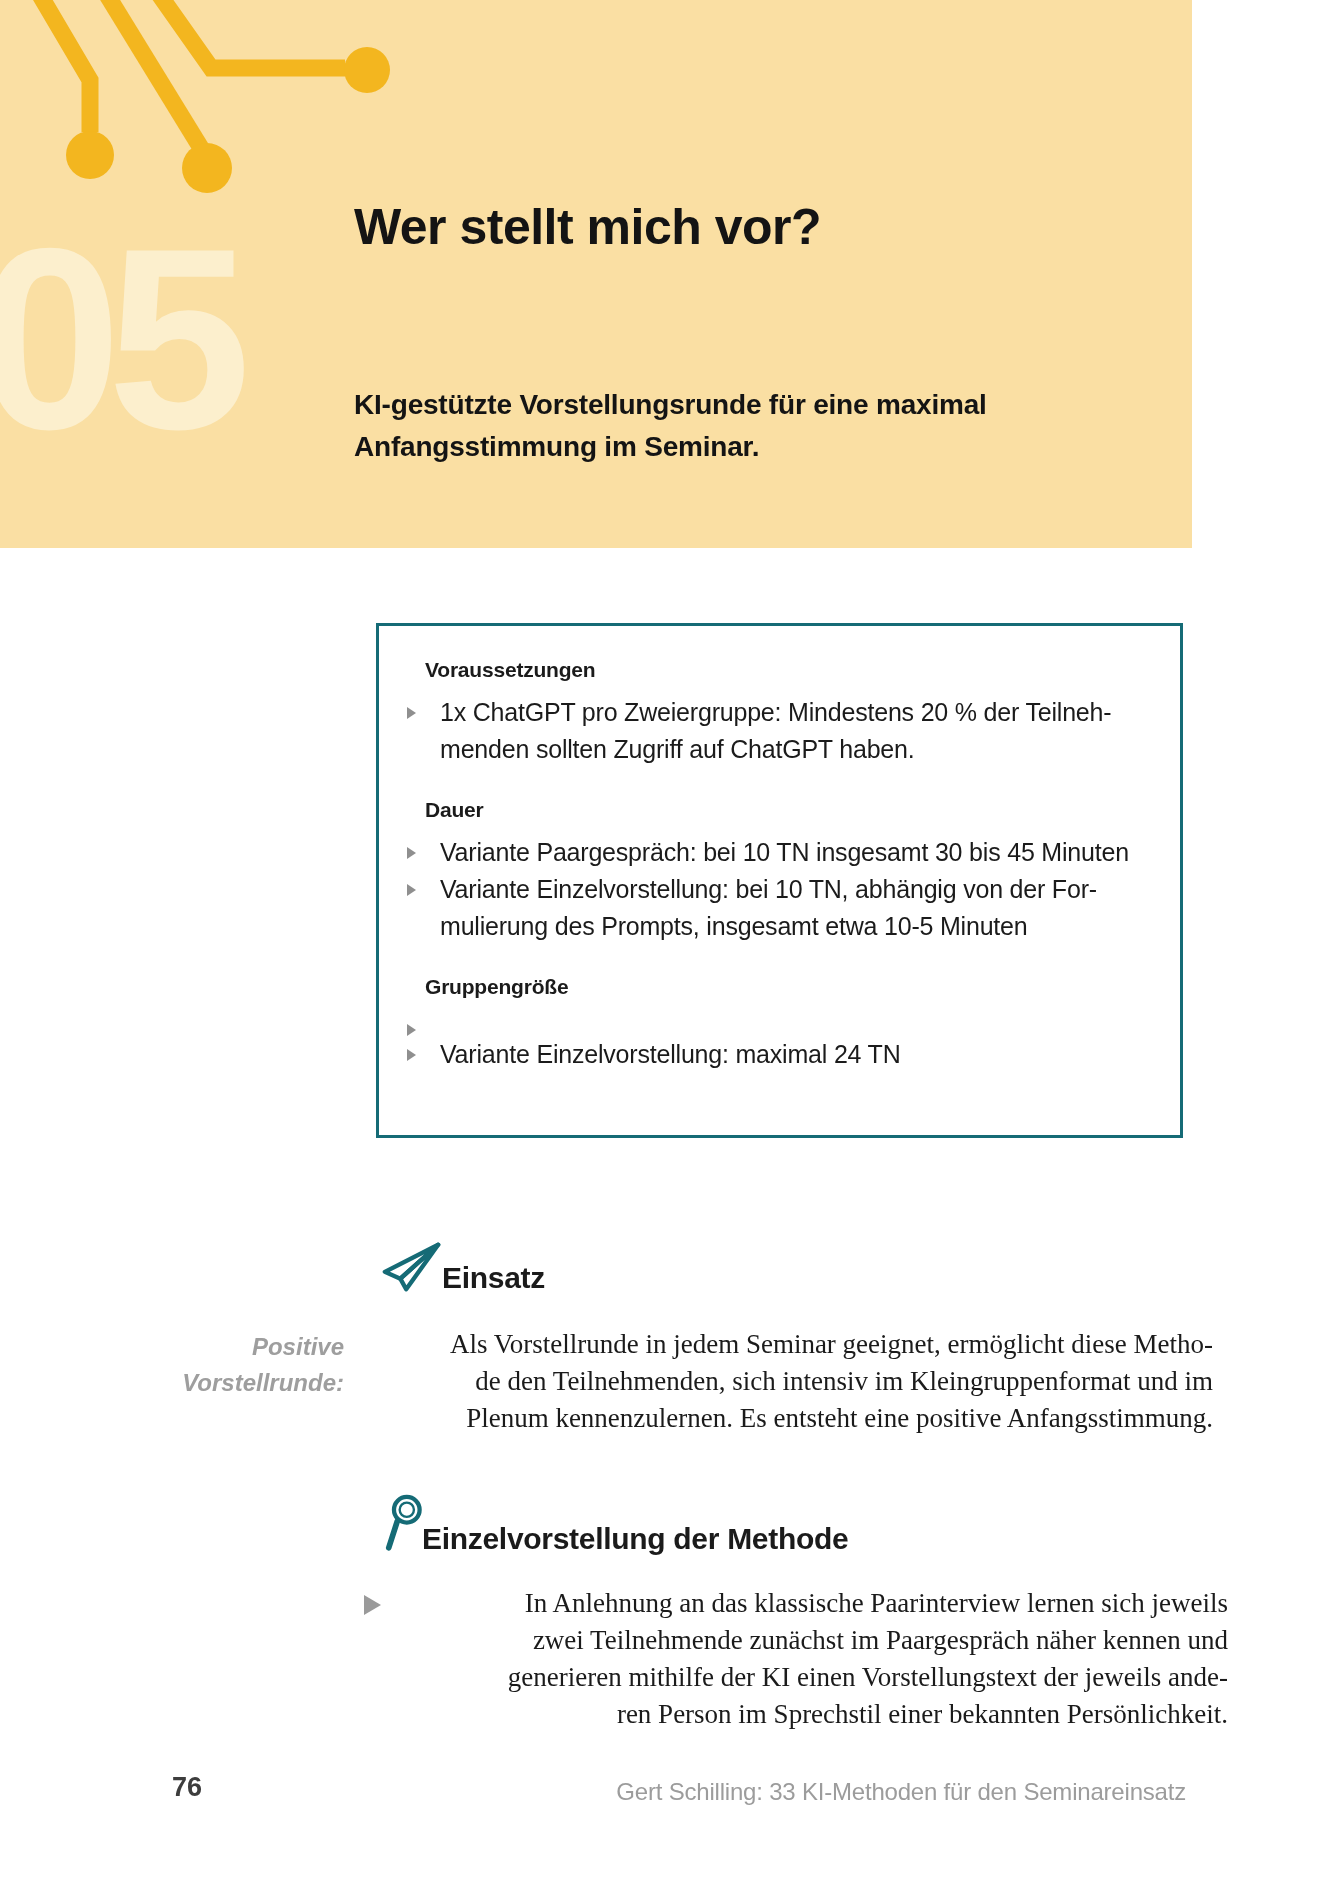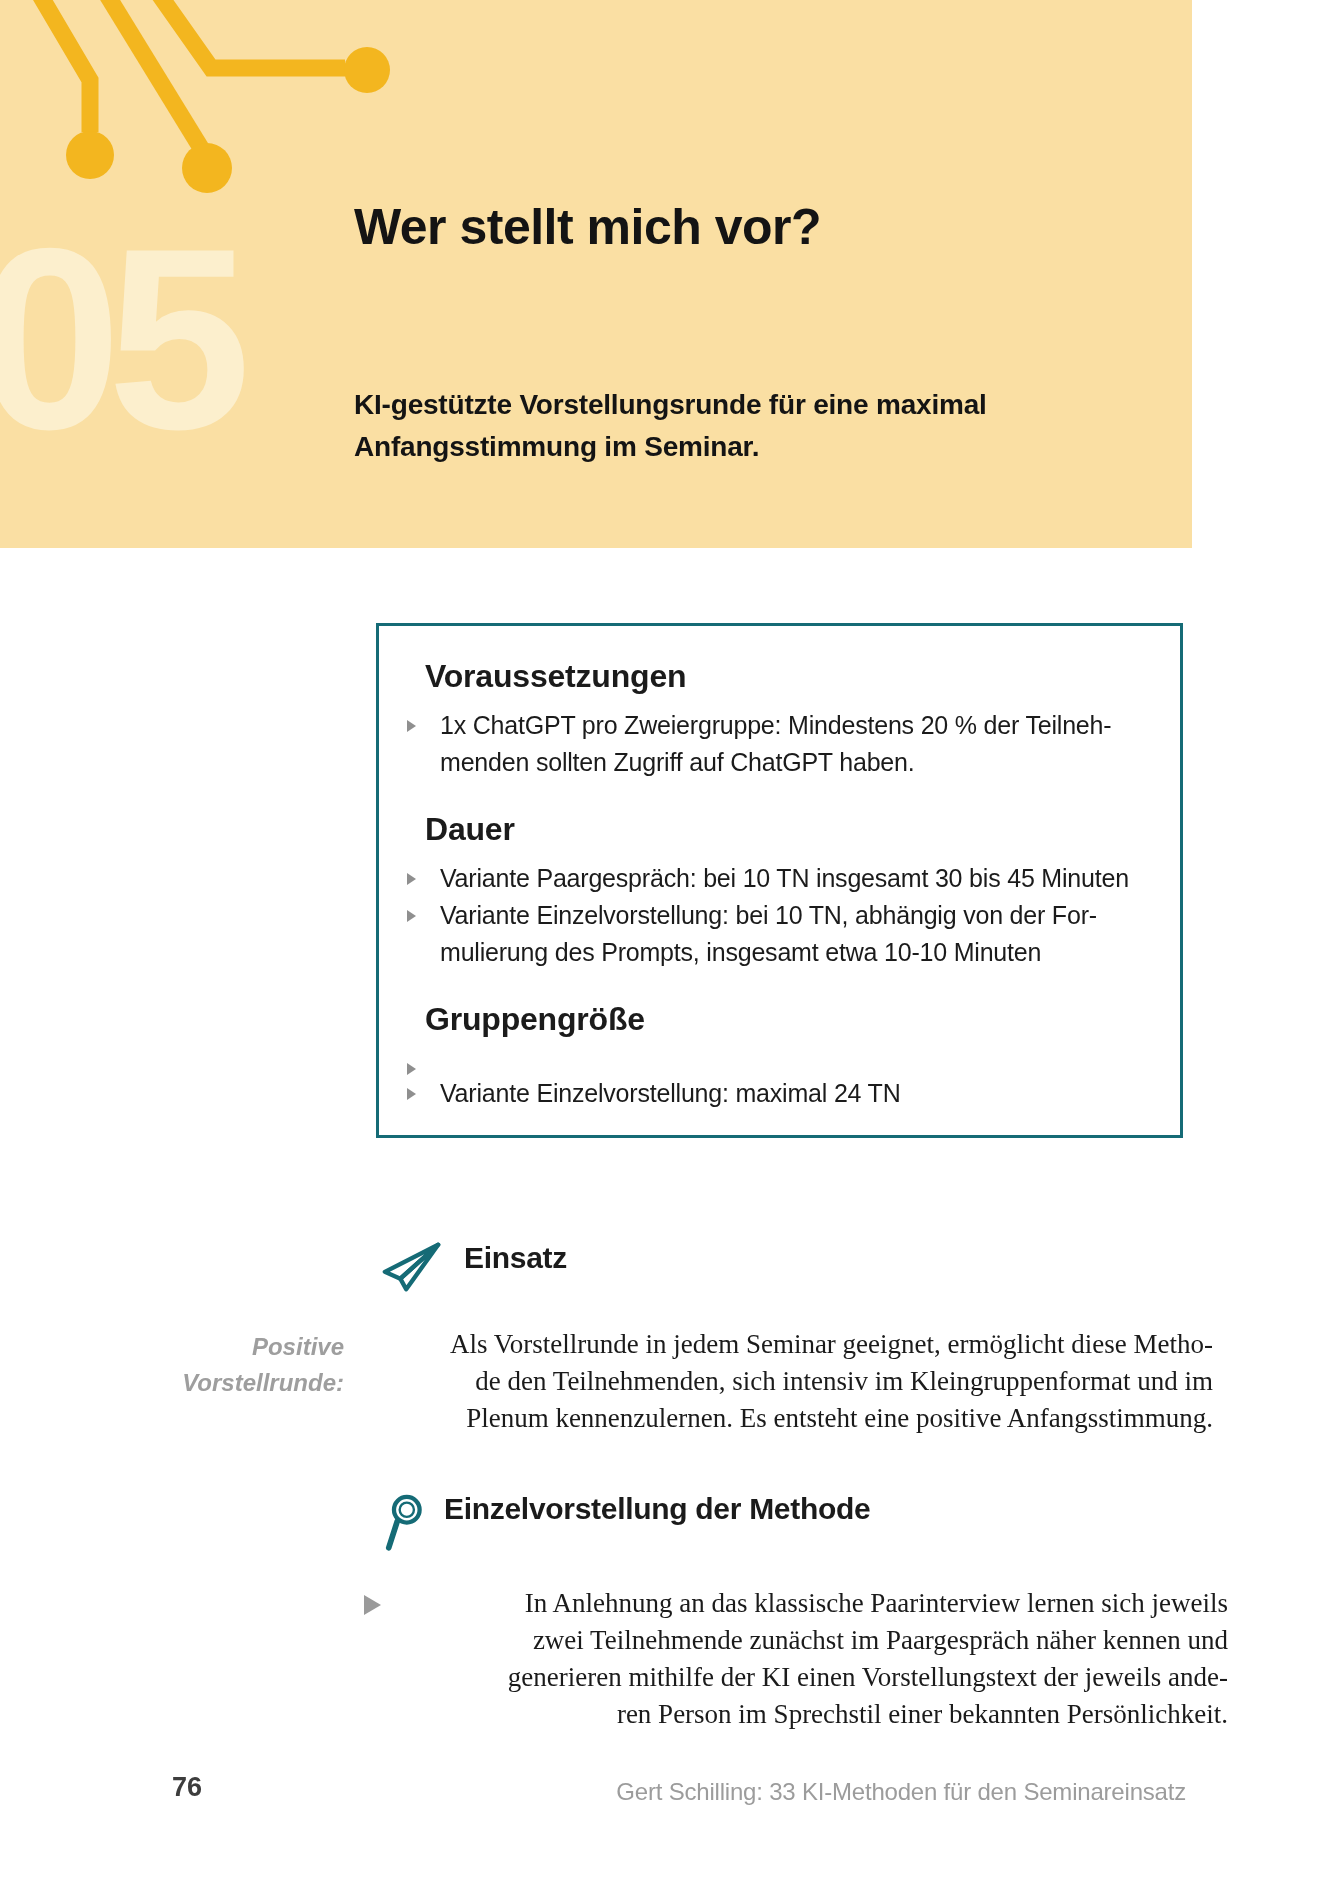--- a/index.html
+++ b/index.html
@@ -46,36 +46,36 @@
     position:absolute; left:376px; top:623px;
     width:807px; height:515px;
     box-sizing:border-box;
     border:3px solid #156B76;
     background:#ffffff;
     padding:32px 26px 0 46px;
   }
   .box-section { margin-bottom:30px; }
   .box-section h3 {
     margin:0 0 12px;
-    font-size:32px; font-weight:700; letter-spacing:-0.2px;
+    font-size:21px; font-weight:700; letter-spacing:-0.2px;
   }
   .box-item { display:flex; margin-left:-18px; }
   .tri-wrap { flex:0 0 33px; padding-top:13px; }
   .tri {
     display:block; width:0; height:0;
     border-left:9px solid #8f8f8f;
     border-top:6px solid transparent;
     border-bottom:6px solid transparent;
   }
   .box-item-text {
     font-size:25px; line-height:37px; letter-spacing:-0.2px;
   }
 
   
-  .sec-row { position:absolute; display:flex; align-items:flex-start; gap:22px; }
+  .sec-row { position:absolute; display:flex; align-items:flex-end; }
   .sec-row h2 {
     margin:0;
     font-size:30px; font-weight:700; letter-spacing:-0.3px;
   }
   #einsatz-row { left:380px; top:1241px; }
   #kurz-row   { left:384px; top:1492px; }
 
   
   .serif-par {
     position:absolute; margin:0;
@@ -155,21 +155,21 @@
         <span class="tri-wrap">
             <span class="tri"></span>
           </span>
         <span class="box-item-text prelines">Variante Paargespräch: bei 10 TN insgesamt 30 bis 45 Minuten</span>
       </div>
       <div class="box-item">
         <span class="tri-wrap">
             <span class="tri"></span>
           </span>
         <span class="box-item-text prelines">Variante Einzelvorstellung: bei 10 TN, abhängig von der For-
-mulierung des Prompts, insgesamt etwa 10-10 Minuten</span>
+mulierung des Prompts, insgesamt etwa 10-5 Minuten</span>
       </div>
     </div>
 
     <div class="box-section">
       <h3>Gruppengröße</h3>
       <div class="box-item">
         <span class="tri-wrap">
             <span class="tri"></span>
           </span>
       </div>

